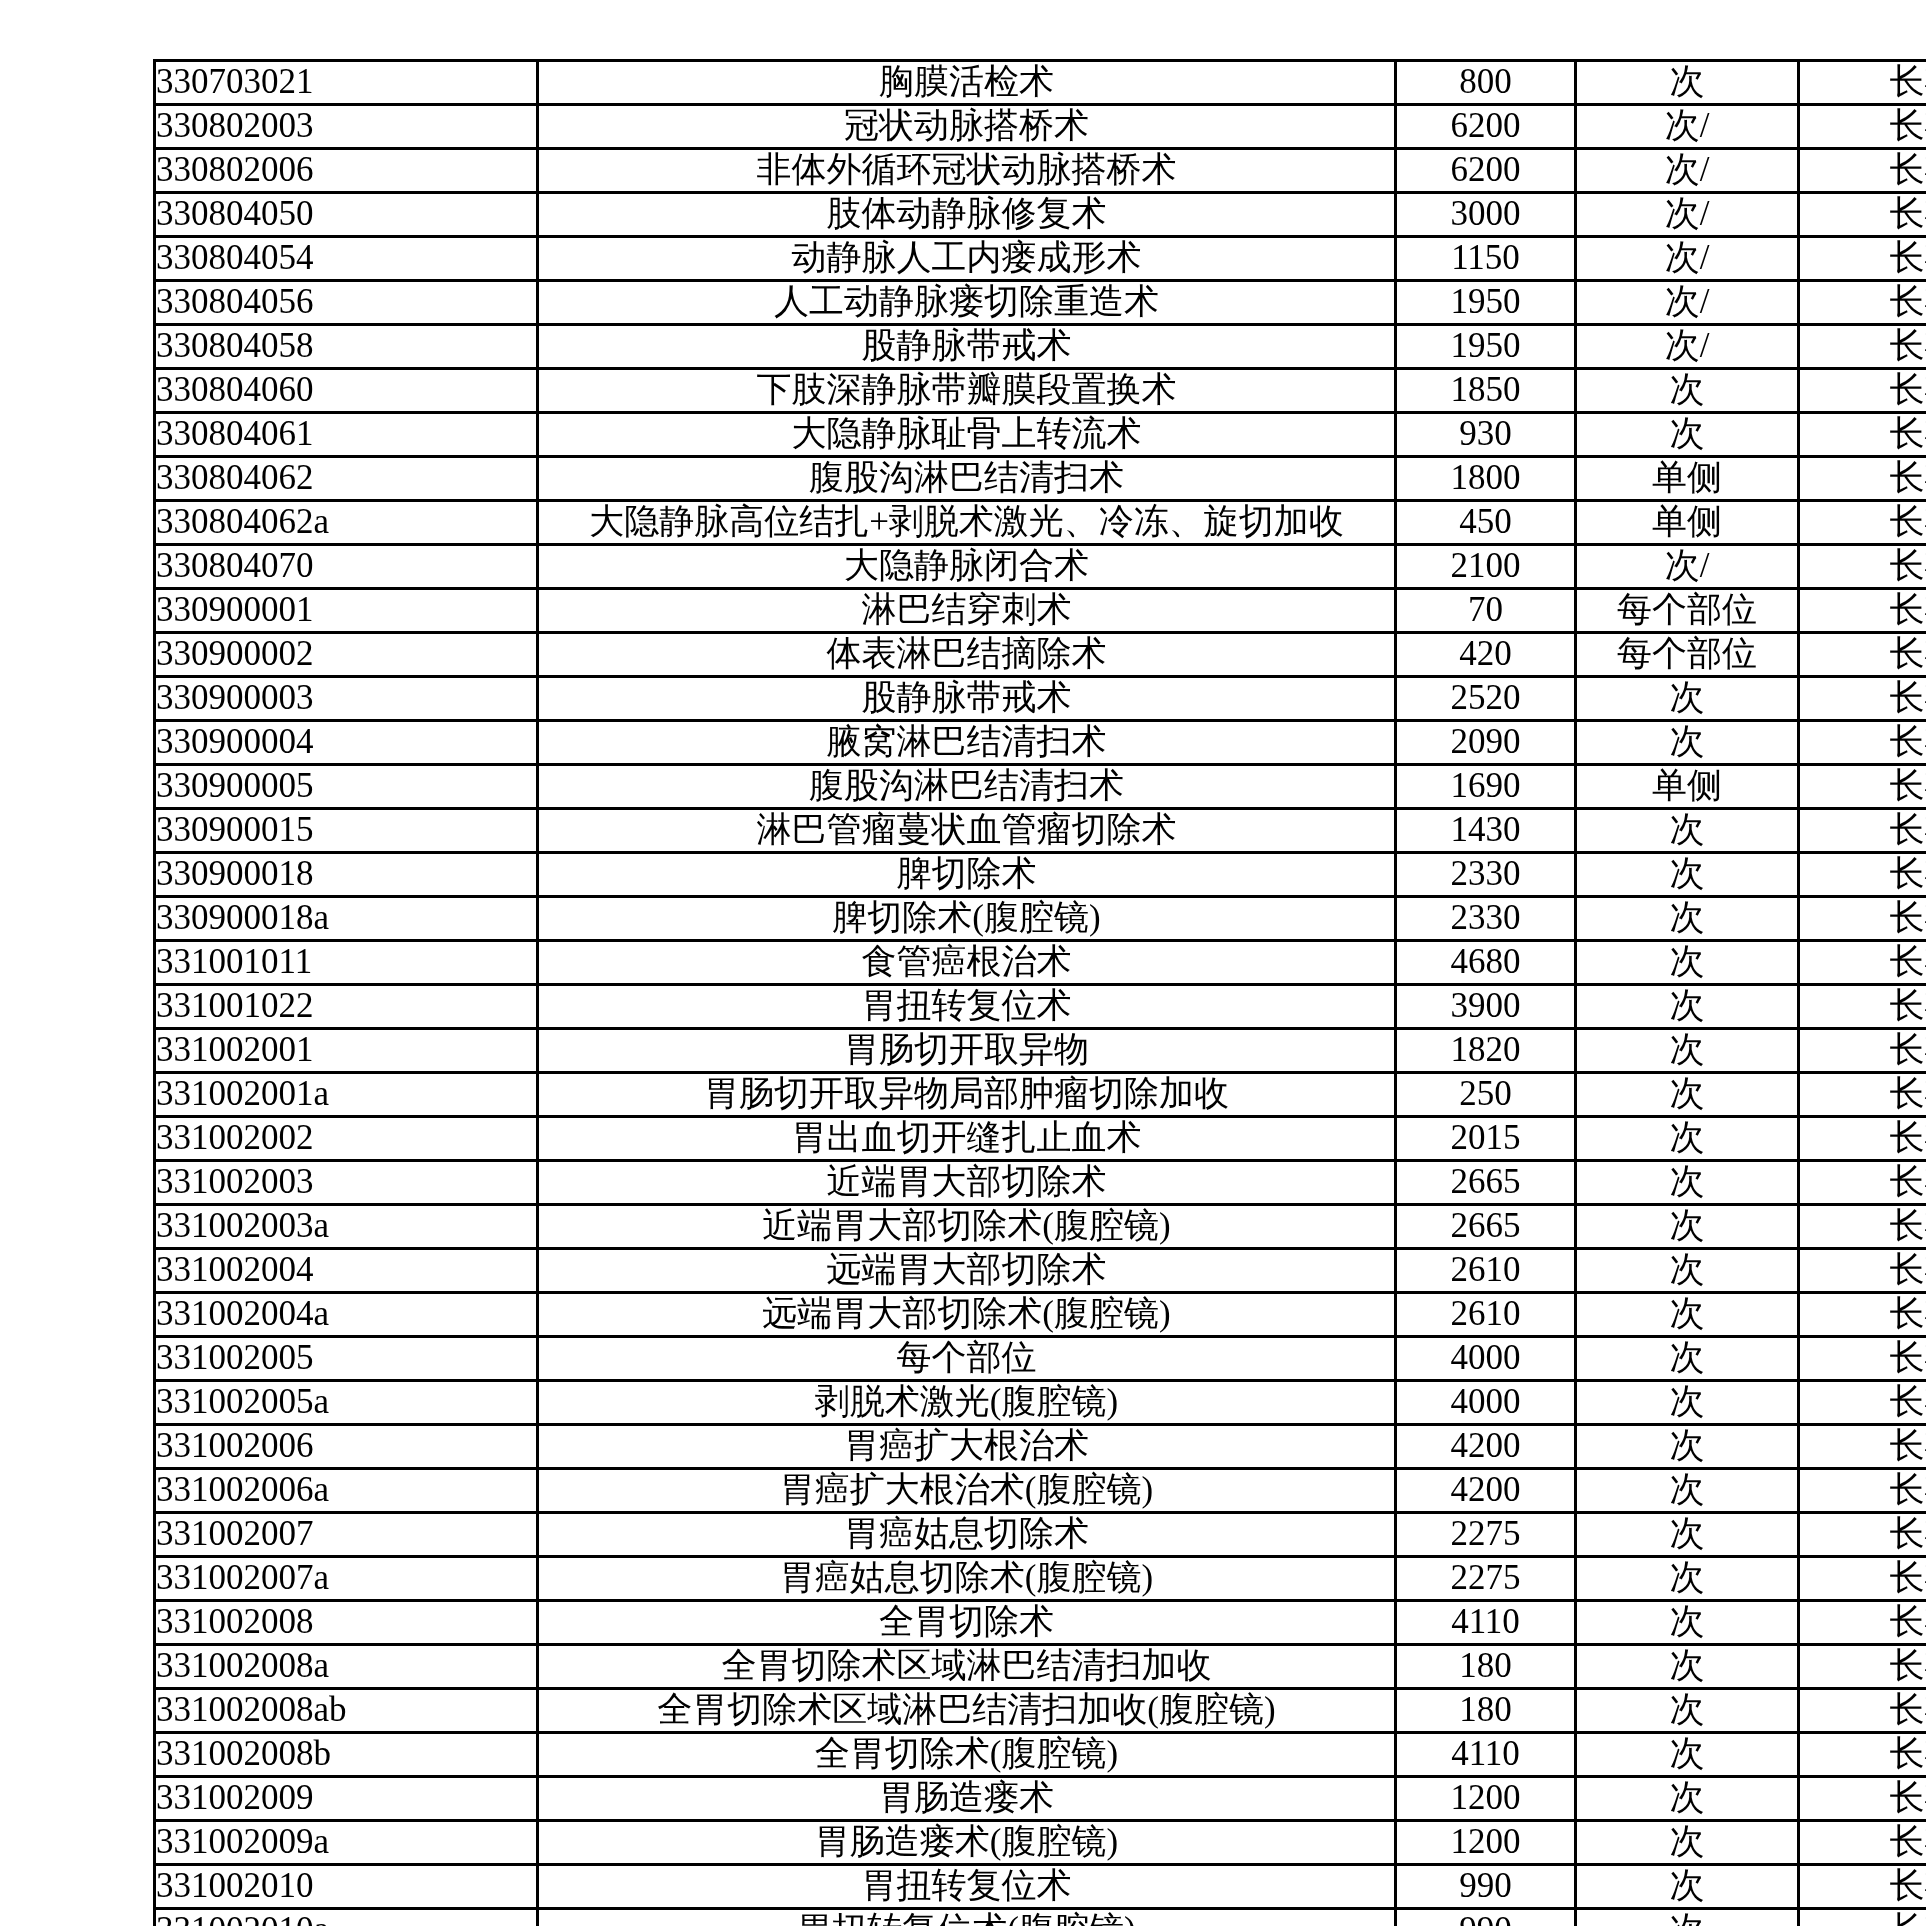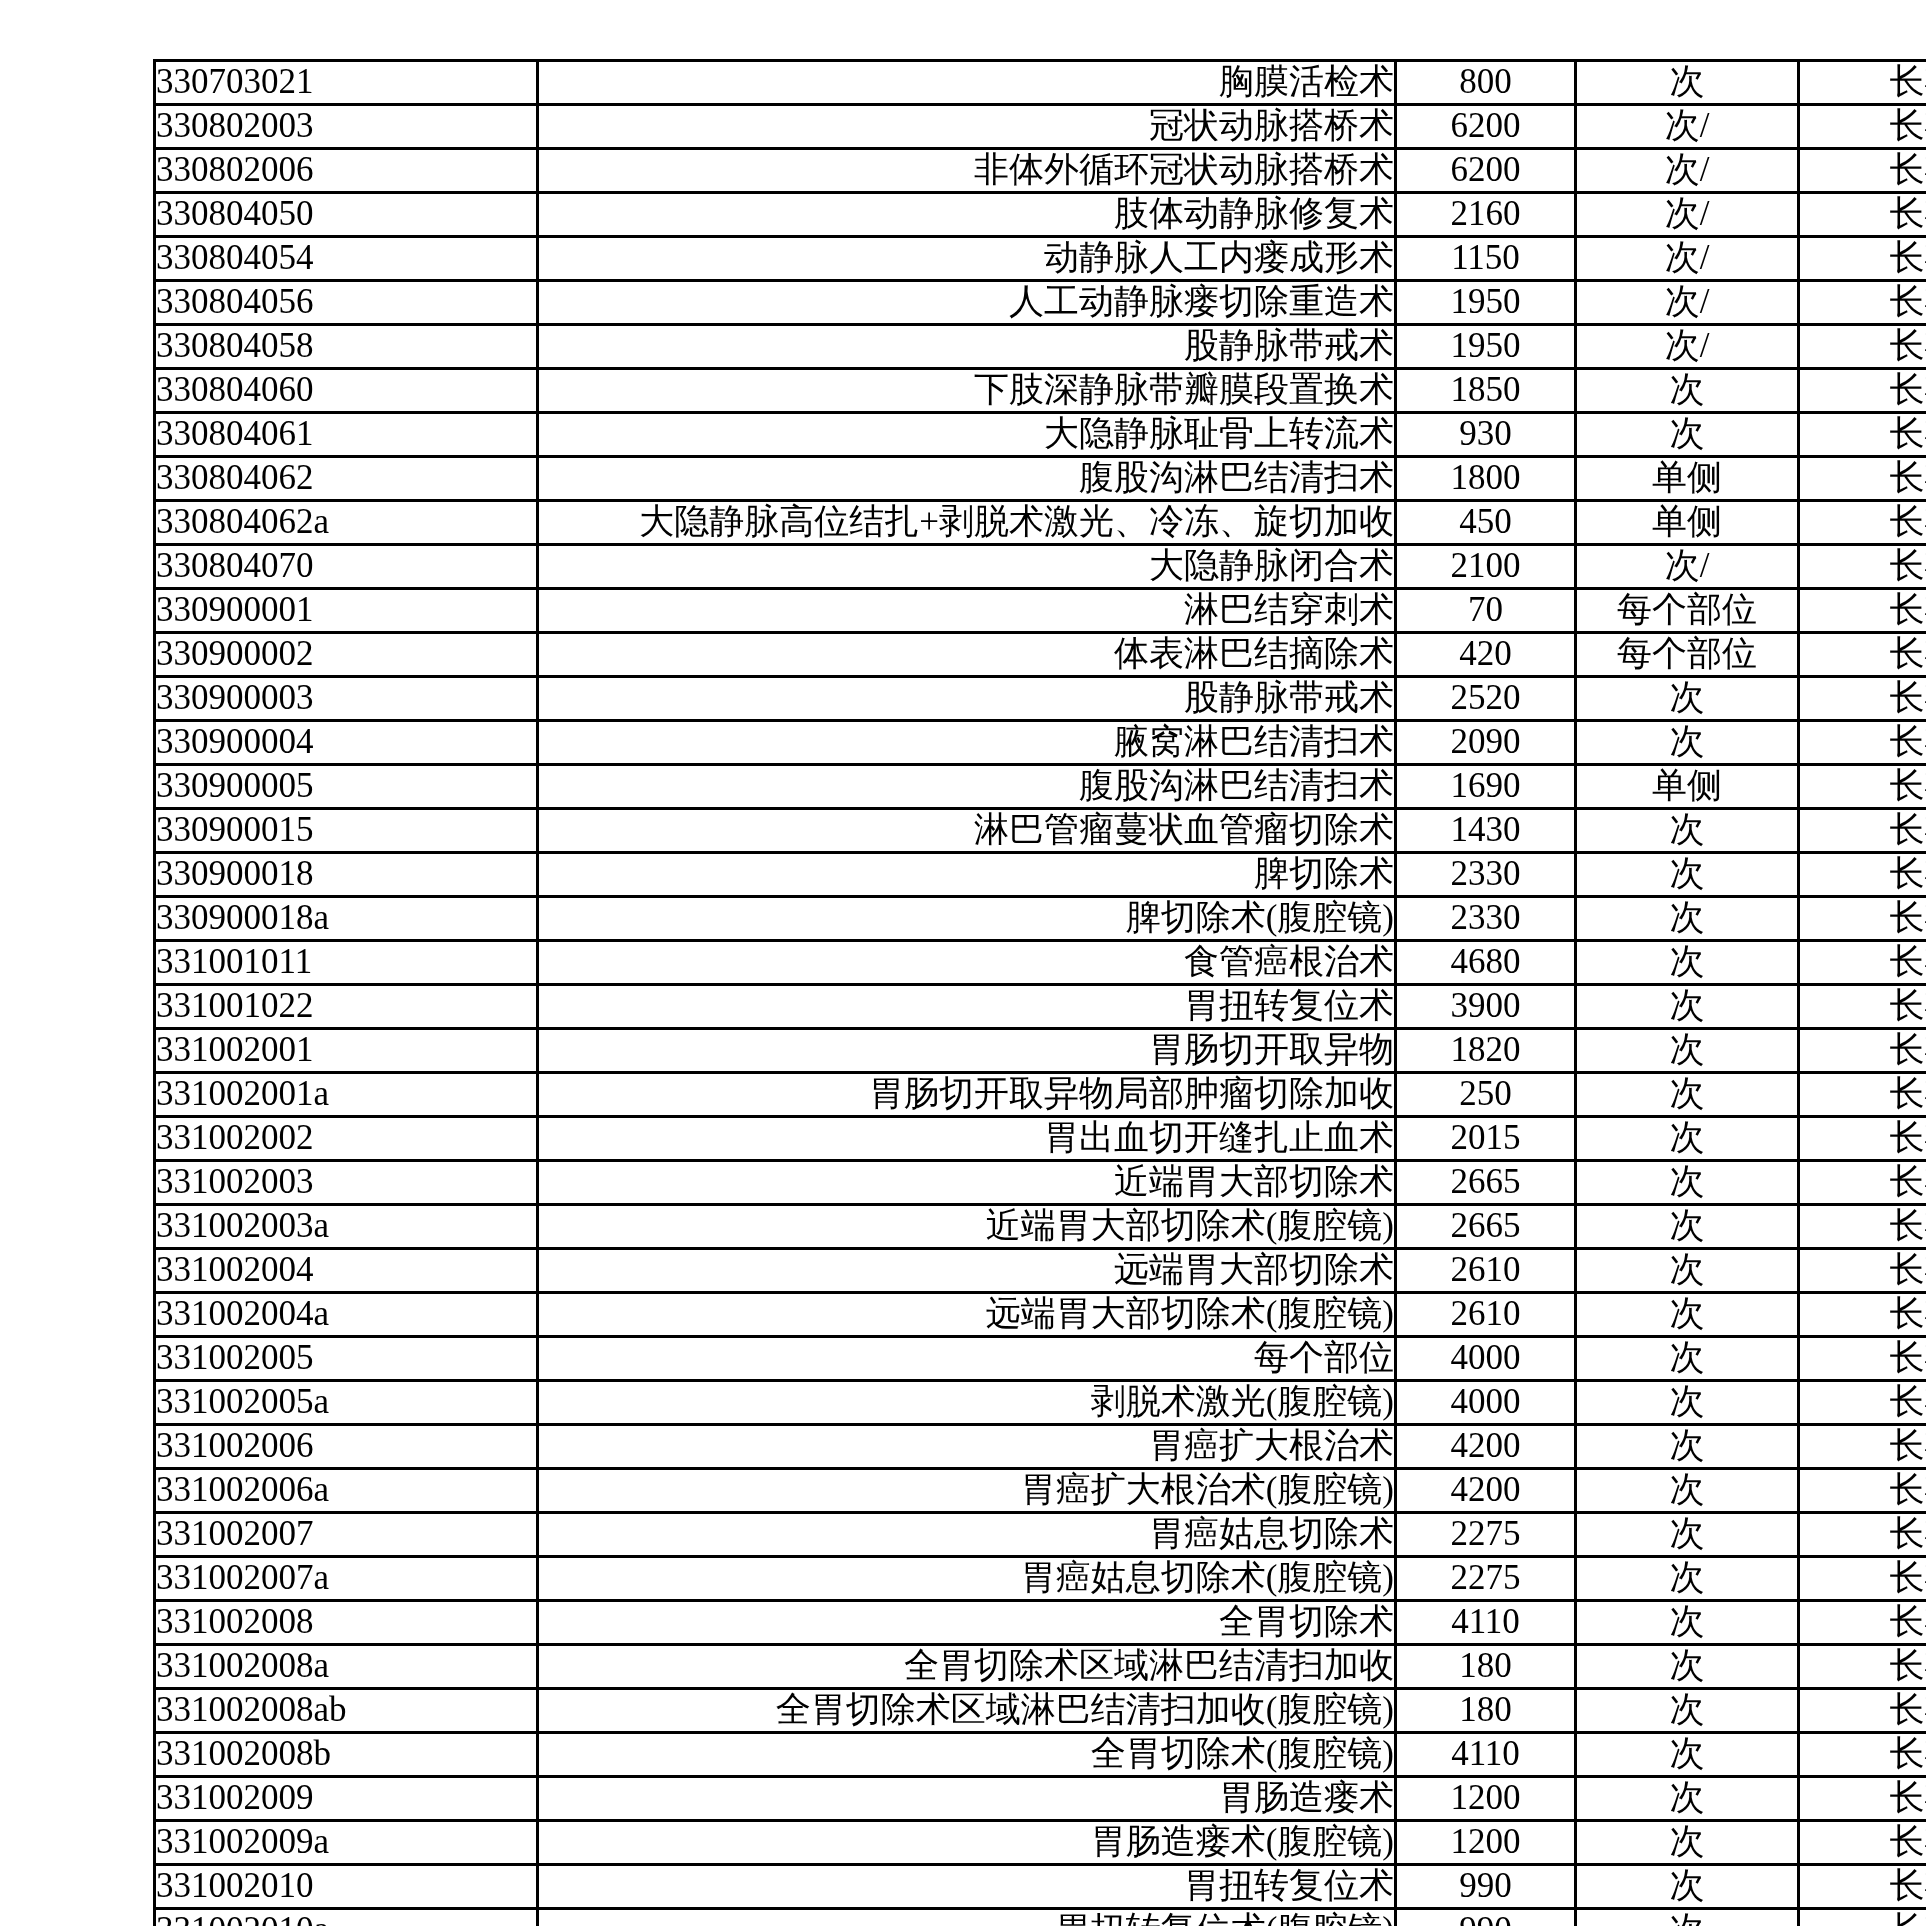--- a/index.html
+++ b/index.html
@@ -31,21 +31,21 @@
     padding: 0;
     overflow: hidden;
     white-space: nowrap;
     vertical-align: middle;
     font-family: "Liberation Serif", "DejaVu Serif", serif;
     font-size: 35px;
     color: #000000;
     line-height: 1.1;
   }
   td.c-code  { text-align: left; padding-left: 10.8px; }
-  td.c-name  { text-align: right; padding-left: 10.8px; }
+  td.c-name  { text-align: center; padding-left: 10.8px; }
   td.c-price { text-align: center; }
   td.c-unit  { text-align: center; }
   td.c-period{ text-align: center; }
 </style>
 </head>
 <body>
 
 <div id="sheet">
   <table class="price-table">
     <colgroup>
@@ -73,21 +73,21 @@
         <tr style="height: 44px;">
     <td class="c-code">330802006</td>
     <td class="c-name">非体外循环冠状动脉搭桥术</td>
     <td class="c-price">6200</td>
     <td class="c-unit">次/</td>
     <td class="c-period">长期</td>
   </tr>
         <tr style="height: 44px;">
     <td class="c-code">330804050</td>
     <td class="c-name">肢体动静脉修复术</td>
-    <td class="c-price">2160</td>
+    <td class="c-price">3000</td>
     <td class="c-unit">次/</td>
     <td class="c-period">长期</td>
   </tr>
         <tr style="height: 44px;">
     <td class="c-code">330804054</td>
     <td class="c-name">动静脉人工内瘘成形术</td>
     <td class="c-price">1150</td>
     <td class="c-unit">次/</td>
     <td class="c-period">长期</td>
   </tr>

